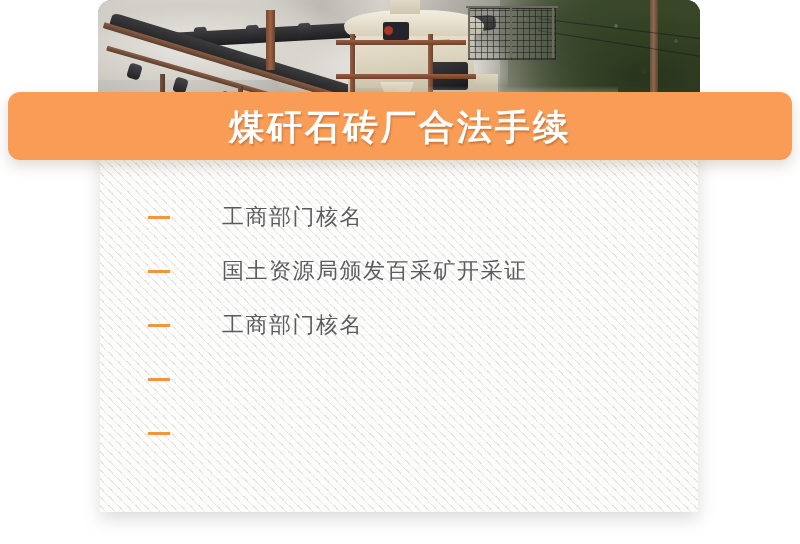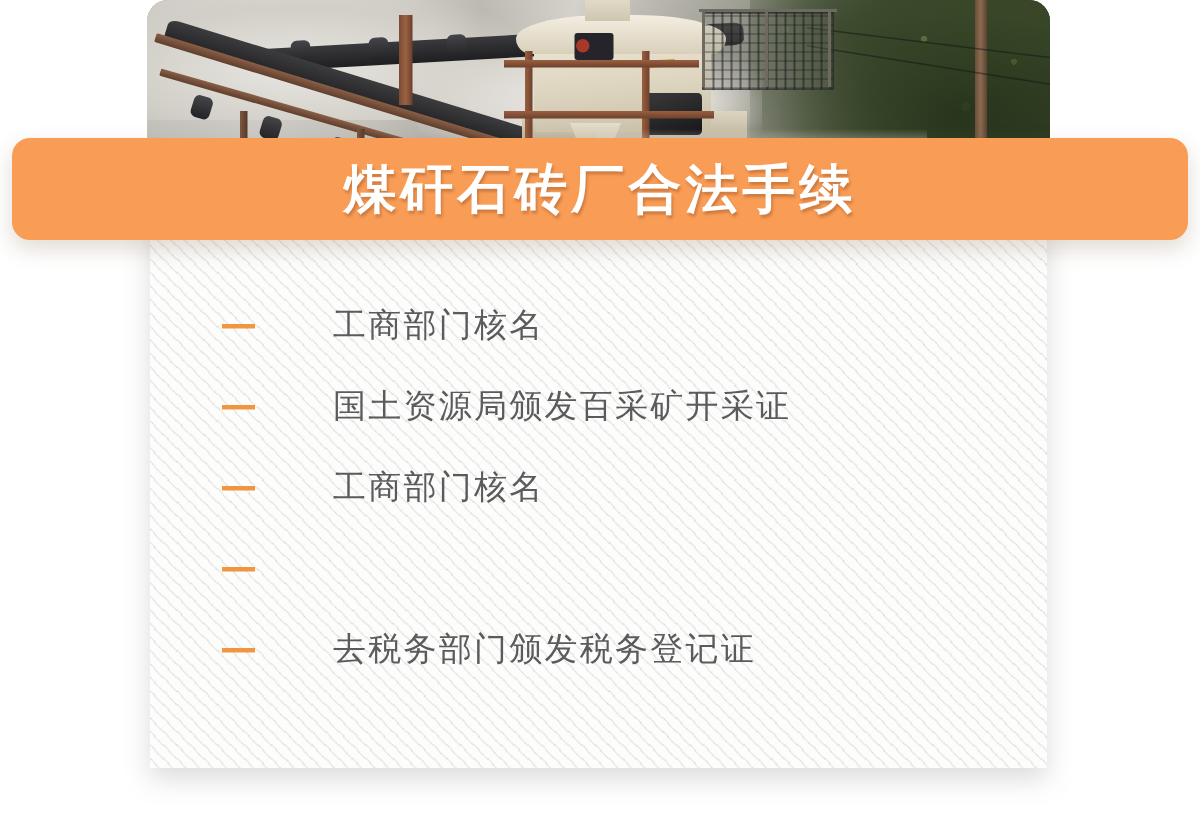--- a/index.html
+++ b/index.html
@@ -394,21 +394,20 @@
         </li>
         <li class="list-item">
           <span class="dash"></span>
           <span class="item-text">工商部门核名</span>
         </li>
         <li class="list-item">
           <span class="dash"></span>
         </li>
         <li class="list-item">
           <span class="dash"></span>
-          <span class="item-text">去税务部门颁发税务登记证</span>
         </li>
       </ul>
     </div>
   </div>
 
   <div class="banner">
     <span class="banner-title">煤矸石砖厂合法手续</span>
   </div>
 
 </div>

